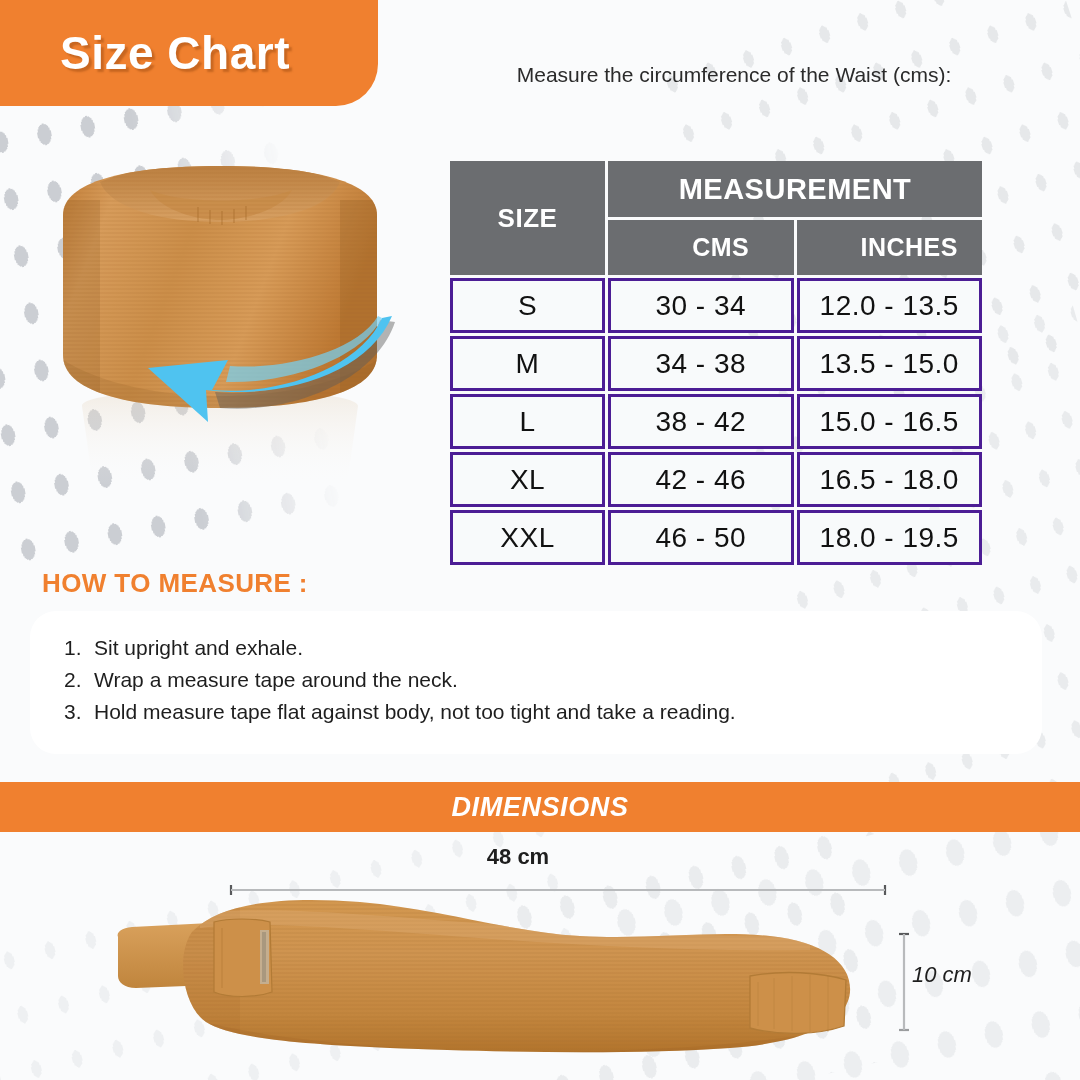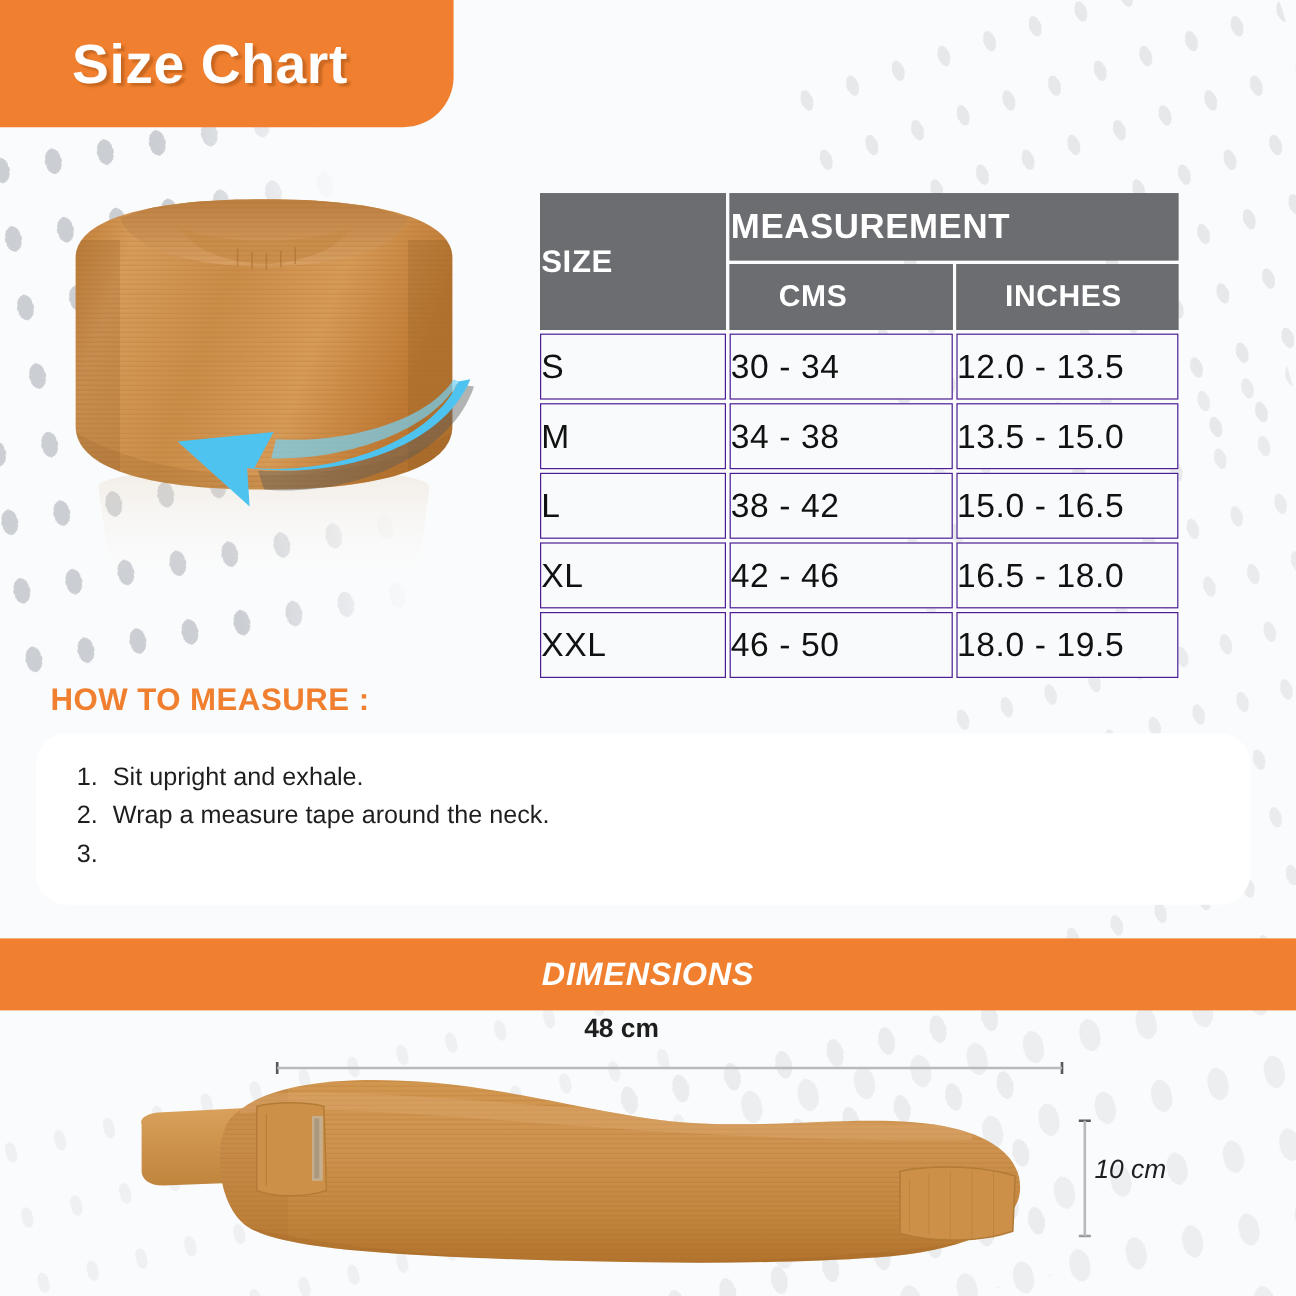--- a/index.html
+++ b/index.html
@@ -77,22 +77,22 @@
     color:#2b2b2b; font-size:21px; text-align:center; margin-top:17px;
   }
 
   
   table.size-table {
     position:absolute; left:447px; top:158px; width:538px;
     border-collapse:separate; border-spacing:3px;
     table-layout:fixed;
   }
   table.size-table th, table.size-table td {
-    border:1px solid #4c1d95;
-    text-align:left;
+    border:3px solid #4c1d95;
+    text-align:center;
     font-weight:normal;
   }
   table.size-table th {
     background:#6b6d70; color:#fff; border-color:#6b6d70;
     font-weight:bold; letter-spacing:.5px;
   }
   .th-size   { width:155px; font-size:26px; }
   .th-meas   { font-size:29px; height:56px; }
   .th-unit   { font-size:25px; height:55px;padding-left:40px; }
   table.size-table td {
@@ -113,21 +113,21 @@
     list-style:none; margin:21px 0 0 34px;
   }
   .howto-card li {
     font-size:21px; color:#1e1e1e; line-height:1.52;
     display:flex; gap:8px;
   }
   .howto-card li .num { min-width:22px; }
 
   
   .dim-banner {
-    position:absolute; left:0; top:782px; width:1080px; height:60px;
+    position:absolute; left:0; top:782px; width:1080px; height:50px;
     background:#f0802f; display:flex; align-items:center; justify-content:center;
   }
   .dim-banner span {
     color:#fff; font-size:27px; font-weight:bold; font-style:italic; letter-spacing:.6px;
   }
 
   
   .dim-w-label {
     position:absolute; left:0; top:844px; width:1080px;
     text-align:center; font-size:22px; color:#1e1e1e; font-weight:bold;
@@ -224,20 +224,21 @@
              C260 254 345 222 365 162 Z" fill="#5c5c5c" opacity="0.45"></path>
     <path d="M352 158 C330 208 248 236 182 230 L198 200
              L118 208 L178 262 L176 230
              C250 240 338 214 362 156 Z" fill="#4fc3f0"></path>
     <path d="M352 158 C330 200 256 224 196 222 L200 206
              C254 210 326 192 348 156 Z" fill="#73d2f5" opacity="0.7"></path>
   </g>
 </svg>
 
 <div class="right-col">
+  <div class="subline">Measure the circumference of the Waist (cms):</div>
 </div>
 
 <table class="size-table">
   <thead>
     <tr>
       <th class="th-size" rowspan="2">SIZE</th>
       <th class="th-meas" colspan="2">MEASUREMENT</th>
     </tr>
     <tr>
       <th class="th-unit">CMS</th>
@@ -279,20 +280,21 @@
     <li>
       <span class="num">1.</span>
       <span>Sit upright and exhale.</span>
     </li>
     <li>
       <span class="num">2.</span>
       <span>Wrap a measure tape around the neck.</span>
     </li>
     <li>
       <span class="num">3.</span>
+      <span>Hold measure tape flat against body, not too tight and take a reading.</span>
     </li>
   </ol>
 </div>
 
 <div class="dim-banner">
   <span>DIMENSIONS</span>
 </div>
 
 <div class="dim-w-label">
   <span>48 cm</span>

